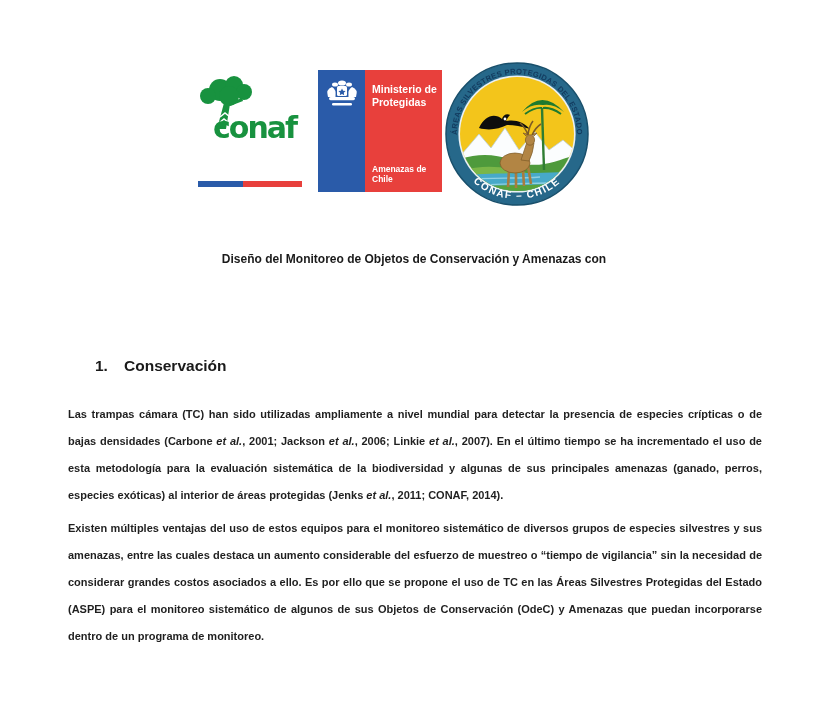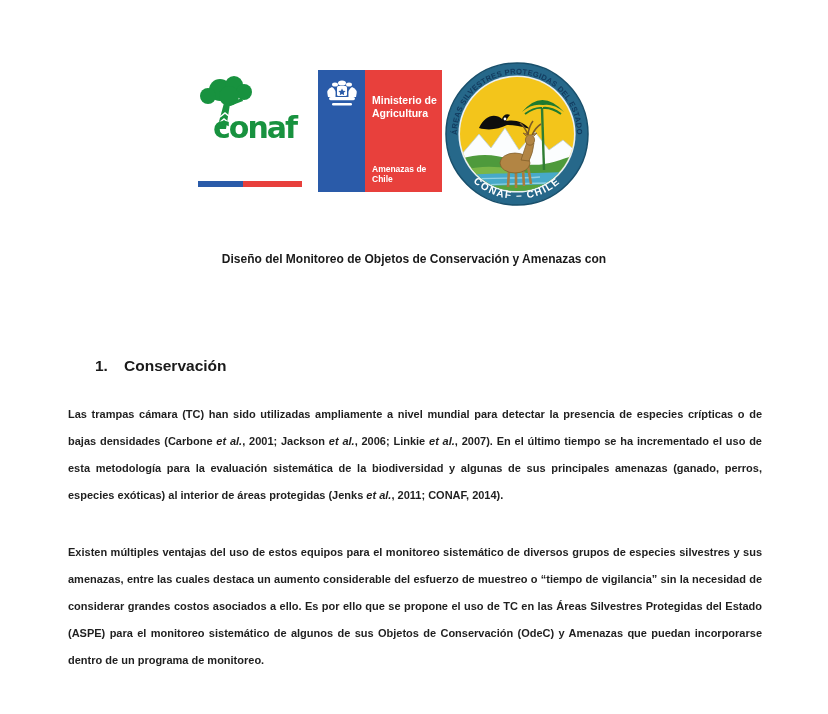--- a/index.html
+++ b/index.html
@@ -18,21 +18,21 @@
   .logos { position:absolute; top:62px; left:196px; display:flex; align-items:flex-start; }
 
   .conaf-logo { position:relative; width:112px; height:112px; margin-top:13px; }
   .conaf-word { font-family:"DejaVu Sans", sans-serif; font-weight:bold; letter-spacing:-2px; fill:var(--conaf_green); }
   .flag-bar { position:absolute; left:2px; bottom:0; width:104px; height:6px; display:flex; }
   .flag-bar .b { width:45px; height:6px; background:var(--gov_blue); }
   .flag-bar .r { width:59px; height:6px; background:var(--gov_red); }
 
   .gov-logo { width:124px; height:122px; margin-left:10px; margin-top:8px; display:flex; }
   .gov-blue { width:47px; background:var(--gov_blue); display:flex; justify-content:center; }
-  .gov-red  { width:77px; background:var(--gov_red); display:flex; flex-direction:column; box-sizing:border-box; padding:24px 2px 8px 7px; }
+  .gov-red  { width:77px; background:var(--gov_red); display:flex; flex-direction:column; box-sizing:border-box; padding:13px 2px 8px 7px; }
   .ministry-name { color:#fff; font-weight:bold; font-size:10.5px; line-height:12.5px; }
   .gov-footer { margin-top:auto; color:#fff; font-weight:bold; font-size:8.5px; }
   .crest { margin-top:8px; }
 
   .badge-wrap { margin-left:3px; }
   .badge-top-text  { font-size:7.6px; font-weight:bold; fill:#123a5e; letter-spacing:0.3px; }
   .badge-bottom-text { font-size:10px; font-weight:bold; fill:#ffffff; letter-spacing:1.5px; }
 
   
   .doc-title {
@@ -46,21 +46,21 @@
   }
   .section-number { width:29px; }
   .para {
     position:absolute; left:68px; width:694px;
     font-size:11px; line-height:27px; text-align:justify;
     color:var(--text);
     font-weight:bold;
   }
   .para i { font-style:italic; }
   .p1 { top:390px; }
-  .p2 { top:528px; }
+  .p2 { top:504px; }
 </style>
 </head>
 <body>
 
 <div class="page">
 
   <div class="logos">
 
     <div class="conaf-logo">
       <svg width="112" height="72" viewBox="0 0 112 72">
@@ -93,21 +93,21 @@
             <path d="M 4,19 Q 1.5,11 8,9 Q 12.5,11 11.5,19 Z"></path>
             <path d="M 32,19 Q 34.5,11 28,9 Q 23.5,11 24.5,19 Z"></path>
             <rect x="5" y="19" width="26" height="3.2" rx="1.6"></rect>
             <rect x="8" y="25" width="20" height="2.6" rx="1.3"></rect>
           </g>
           <path d="M 18,10.5 l 1.1,2.3 2.5,.3 -1.8,1.7 .4,2.5 -2.2,-1.2 -2.2,1.2 .4,-2.5 -1.8,-1.7 2.5,-.3 Z" style="fill:var(--gov_blue)"></path>
         </svg>
       </div>
       <div class="gov-red">
         <div class="ministry-name">Ministerio de</div>
-        <div class="ministry-name">Agricultura</div>
+        <div class="ministry-name">Protegidas</div>
         <div class="gov-footer">Amenazas de Chile</div>
       </div>
     </div>
 
     <div class="badge-wrap">
       <svg width="144" height="144" viewBox="0 0 144 144">
         <defs>
           <clipPath id="innerClip">
               <circle cx="72" cy="72" r="57"></circle>
             </clipPath>

